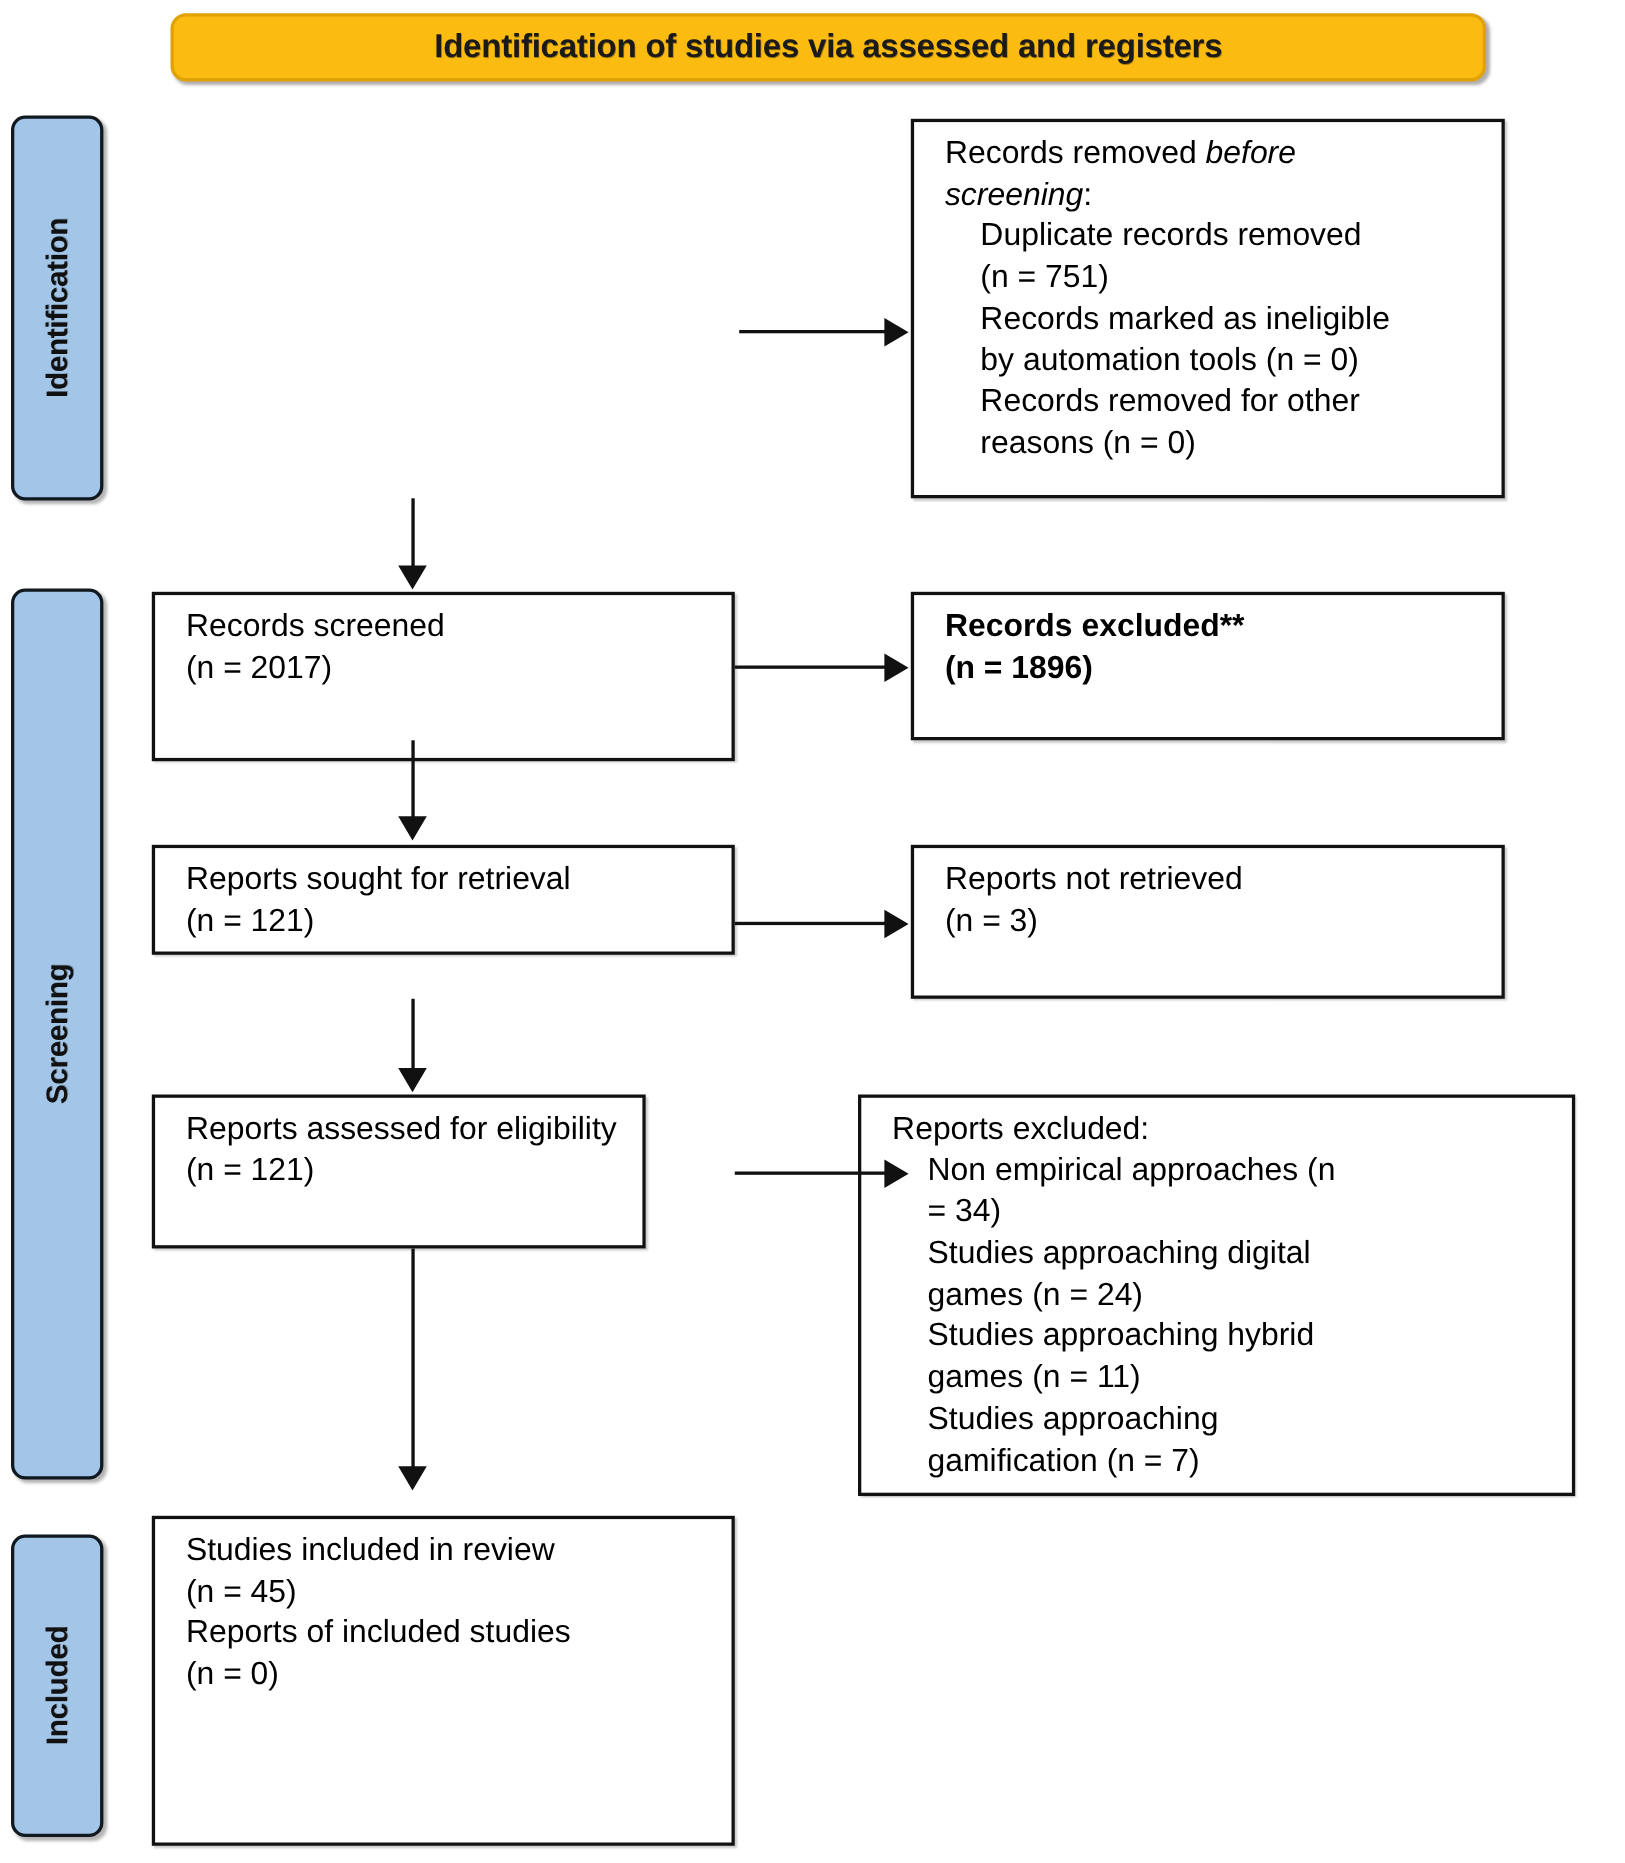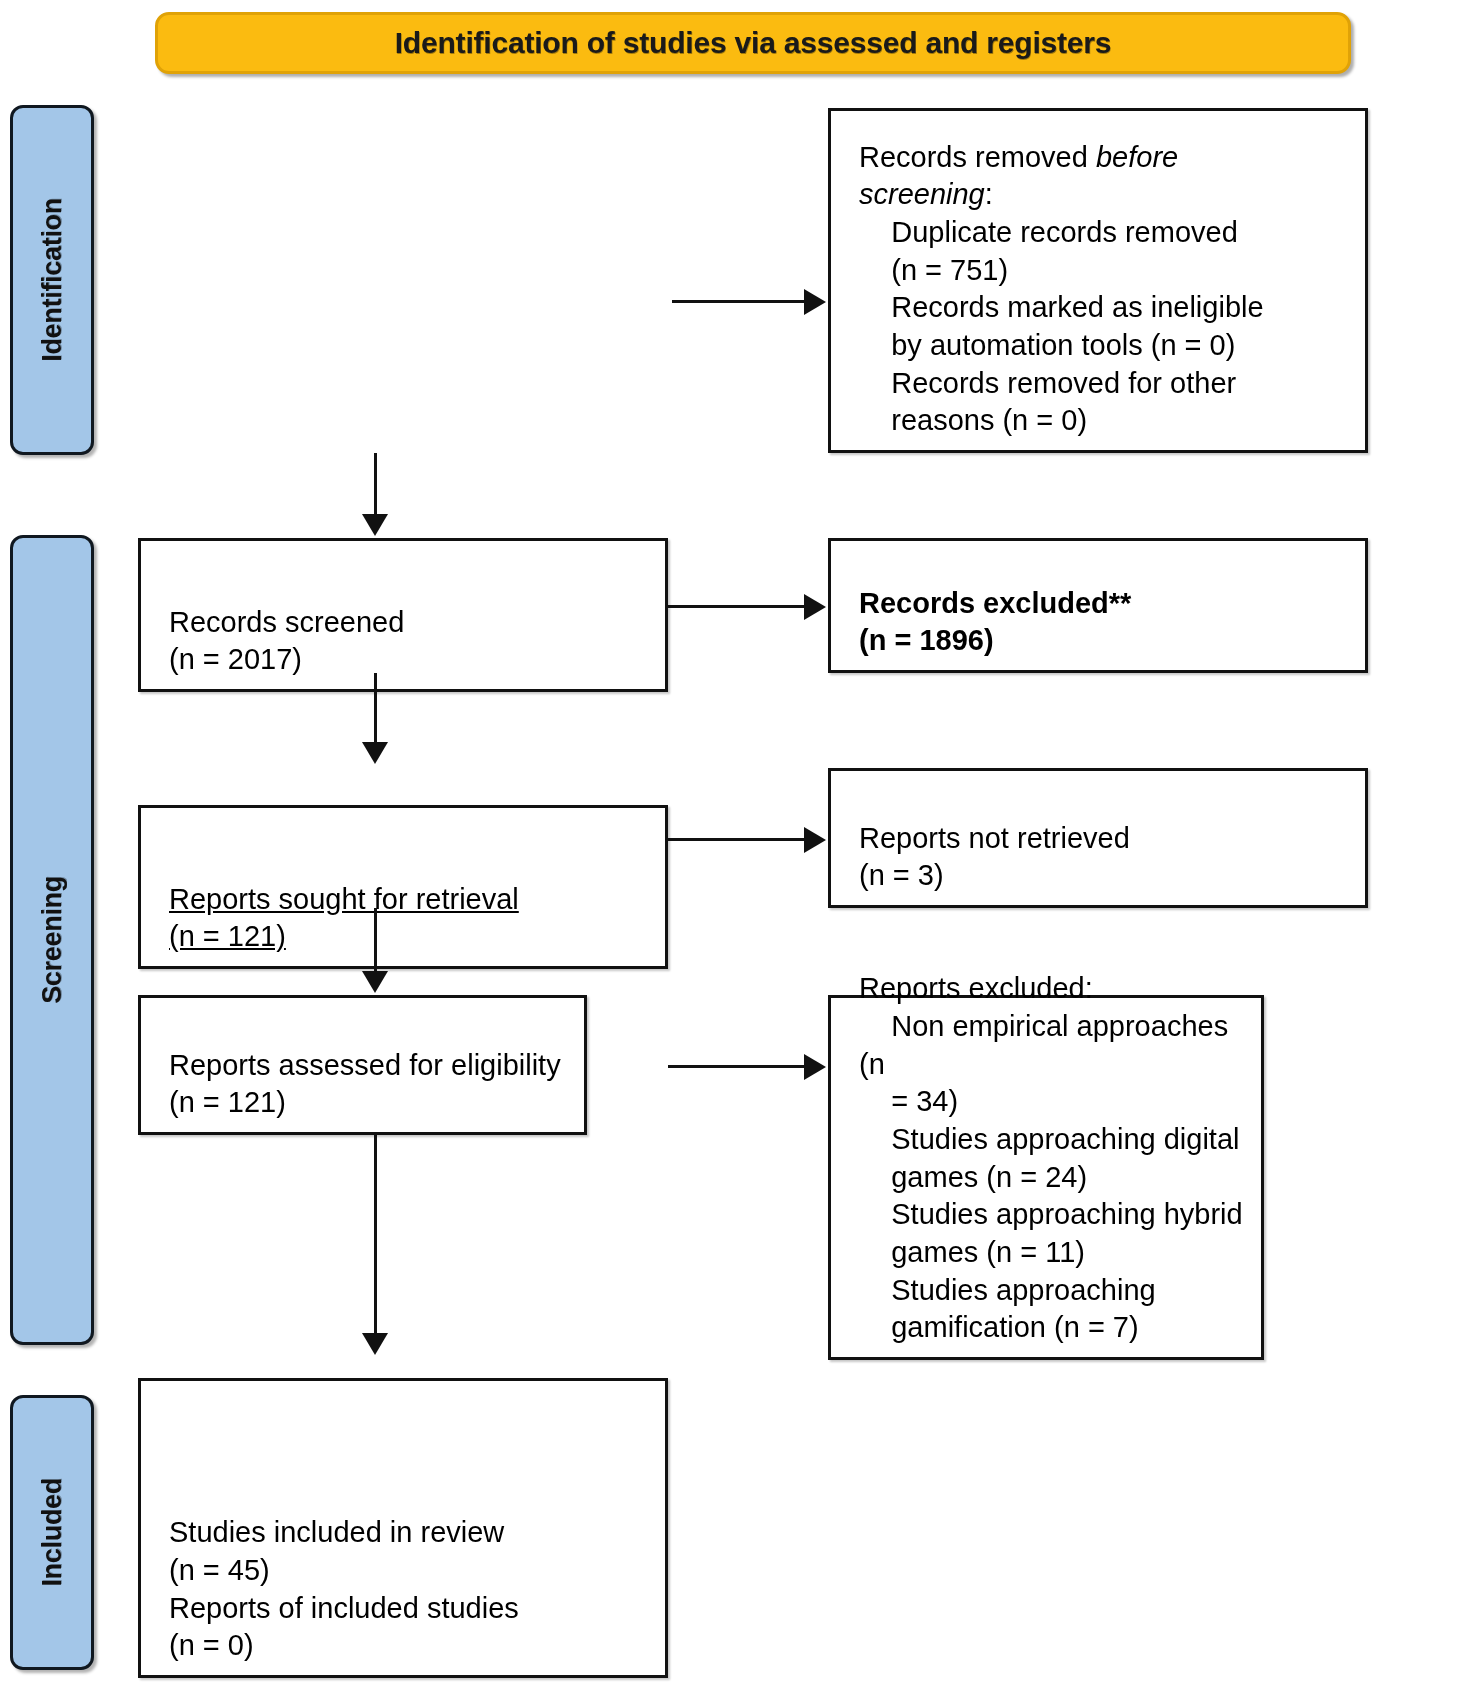--- a/index.html
+++ b/index.html
@@ -75,39 +75,39 @@
   #stage-included       { left: 10px;  top: 1395px; width: 84px;  height: 275px; }
 
   
   .box {
     position: absolute;
     background: #ffffff;
     border: 3px solid #111111;
     box-sizing: border-box;
     box-shadow: 2px 2px 2px rgba(0,0,0,0.22);
     display: flex;
-    align-items: flex-end;
+    align-items: flex-start;
     padding: 10px 16px 10px 28px;
   }
   .box .txt {
     font-size: 29px;
     line-height: 1.30;
     color: #000;
     white-space: pre-wrap;
   }
   .box .txt em { font-style: italic; }
 
   #box-identified      { left: 138px; top: 108px;  width: 580px; height: 345px; }
   #box-removed         { left: 828px; top: 108px;  width: 540px; height: 345px; }
   #box-screened        { left: 138px; top: 538px;  width: 530px; height: 154px; }
   #box-excluded        { left: 828px; top: 538px;  width: 540px; height: 135px; font-weight: bold; }
-  #box-sought          { left: 138px; top: 805px;  width: 530px; height: 164px; text-decoration: underline; }
+  #box-sought          { left: 138px; top: 768px;  width: 530px; height: 100px; }
   #box-not-retrieved   { left: 828px; top: 768px;  width: 540px; height: 140px; }
   #box-assessed        { left: 138px; top: 995px;  width: 449px; height: 140px; }
-  #box-reports-excl    { left: 828px; top: 995px;  width: 436px; height: 365px; }
+  #box-reports-excl    { left: 780px; top: 995px;  width: 652px; height: 365px; }
   #box-included        { left: 138px; top: 1378px; width: 530px; height: 300px; }
 
   #box-removed .txt,
   #box-reports-excl .txt { padding-left: 0; }
 
   
   .conn { position: absolute; }
   .v-line {
     background: #111;
     width: 3px;

